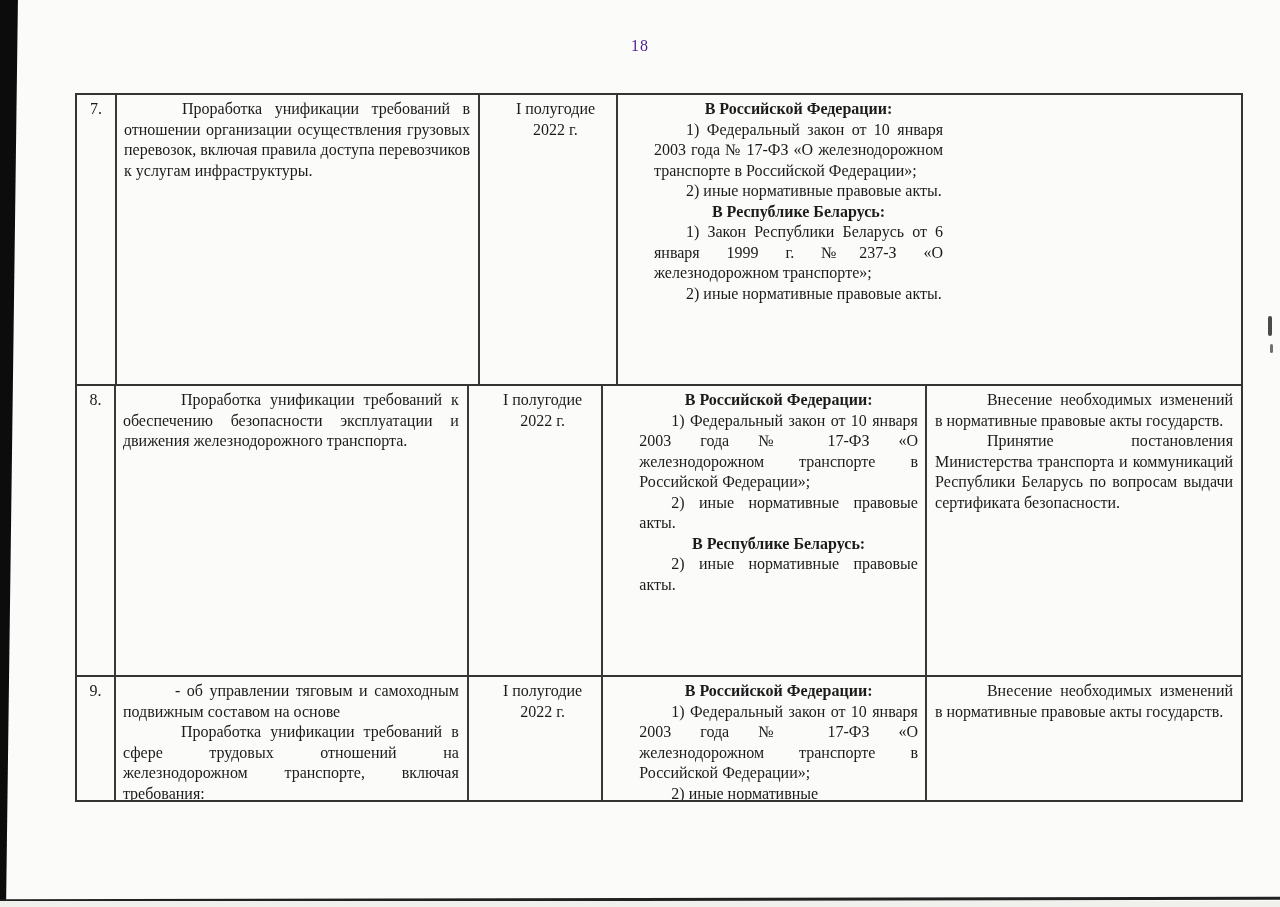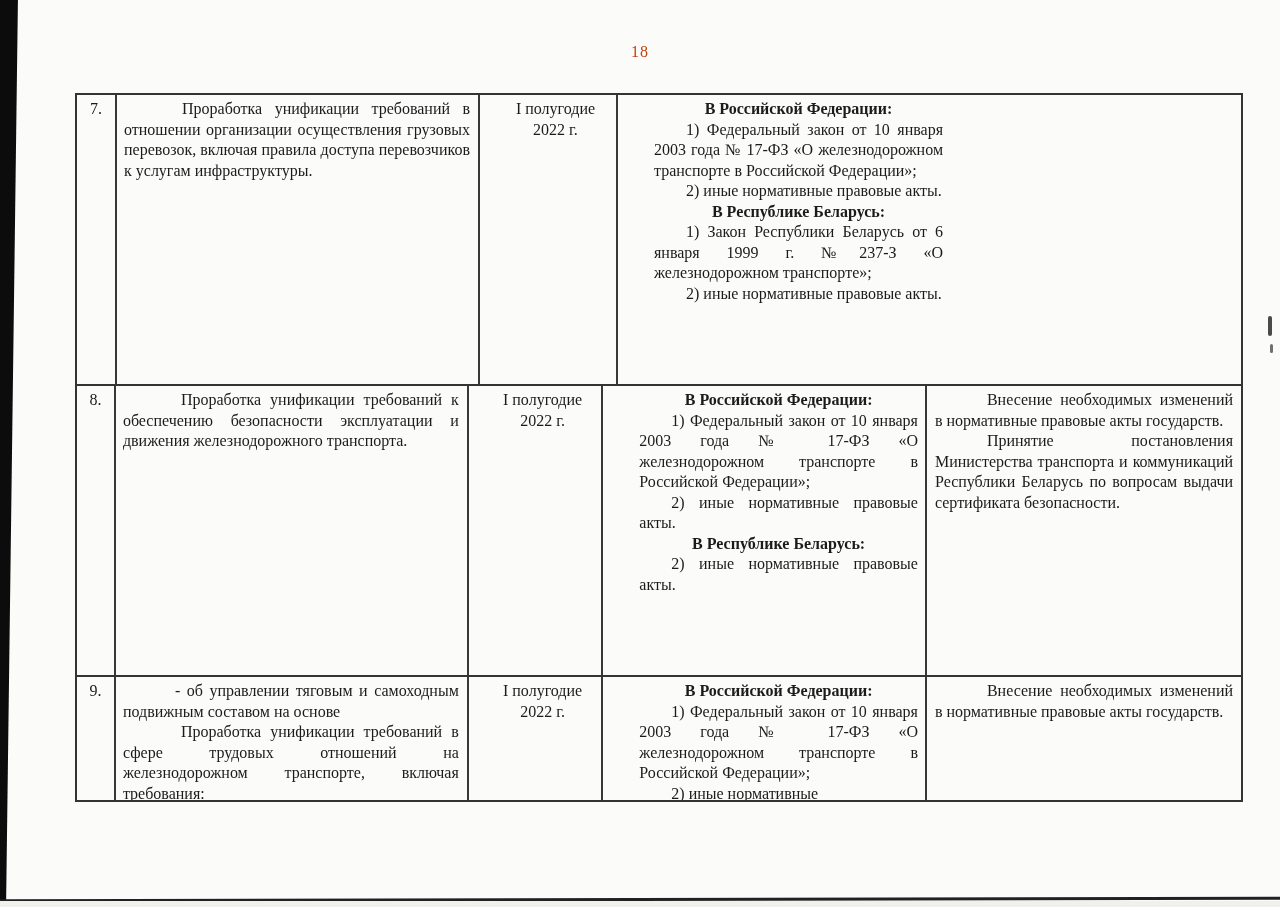--- a/index.html
+++ b/index.html
@@ -6,21 +6,21 @@
   html, body { margin: 0; padding: 0; }
   body {
     width: 1280px; height: 907px;
     background: #fbfbf9;
     overflow: hidden; position: relative;
     font-family: "Liberation Serif", "DejaVu Serif", serif;
     color: #1b1b1b;
   }
   .page-number {
     position: absolute; top: 37px; left: 0; width: 1280px;
-    text-align: center; font-size: 16px; letter-spacing: 1px; color: #c2410c; margin-top: 6px;
+    text-align: center; font-size: 16px; letter-spacing: 1px; color: #4c1d95;
   }
   
   .doc-table {
     position: absolute; left: 75px; top: 93px; width: 1168px;
     border: 2px solid #343434;
     background: transparent;
   }
   .t-row { display: flex; overflow: hidden; }
   .t-row.r1, .t-row.r2 { border-bottom: 2px solid #343434; }
   .t-row.r1 { height: 291px; }

